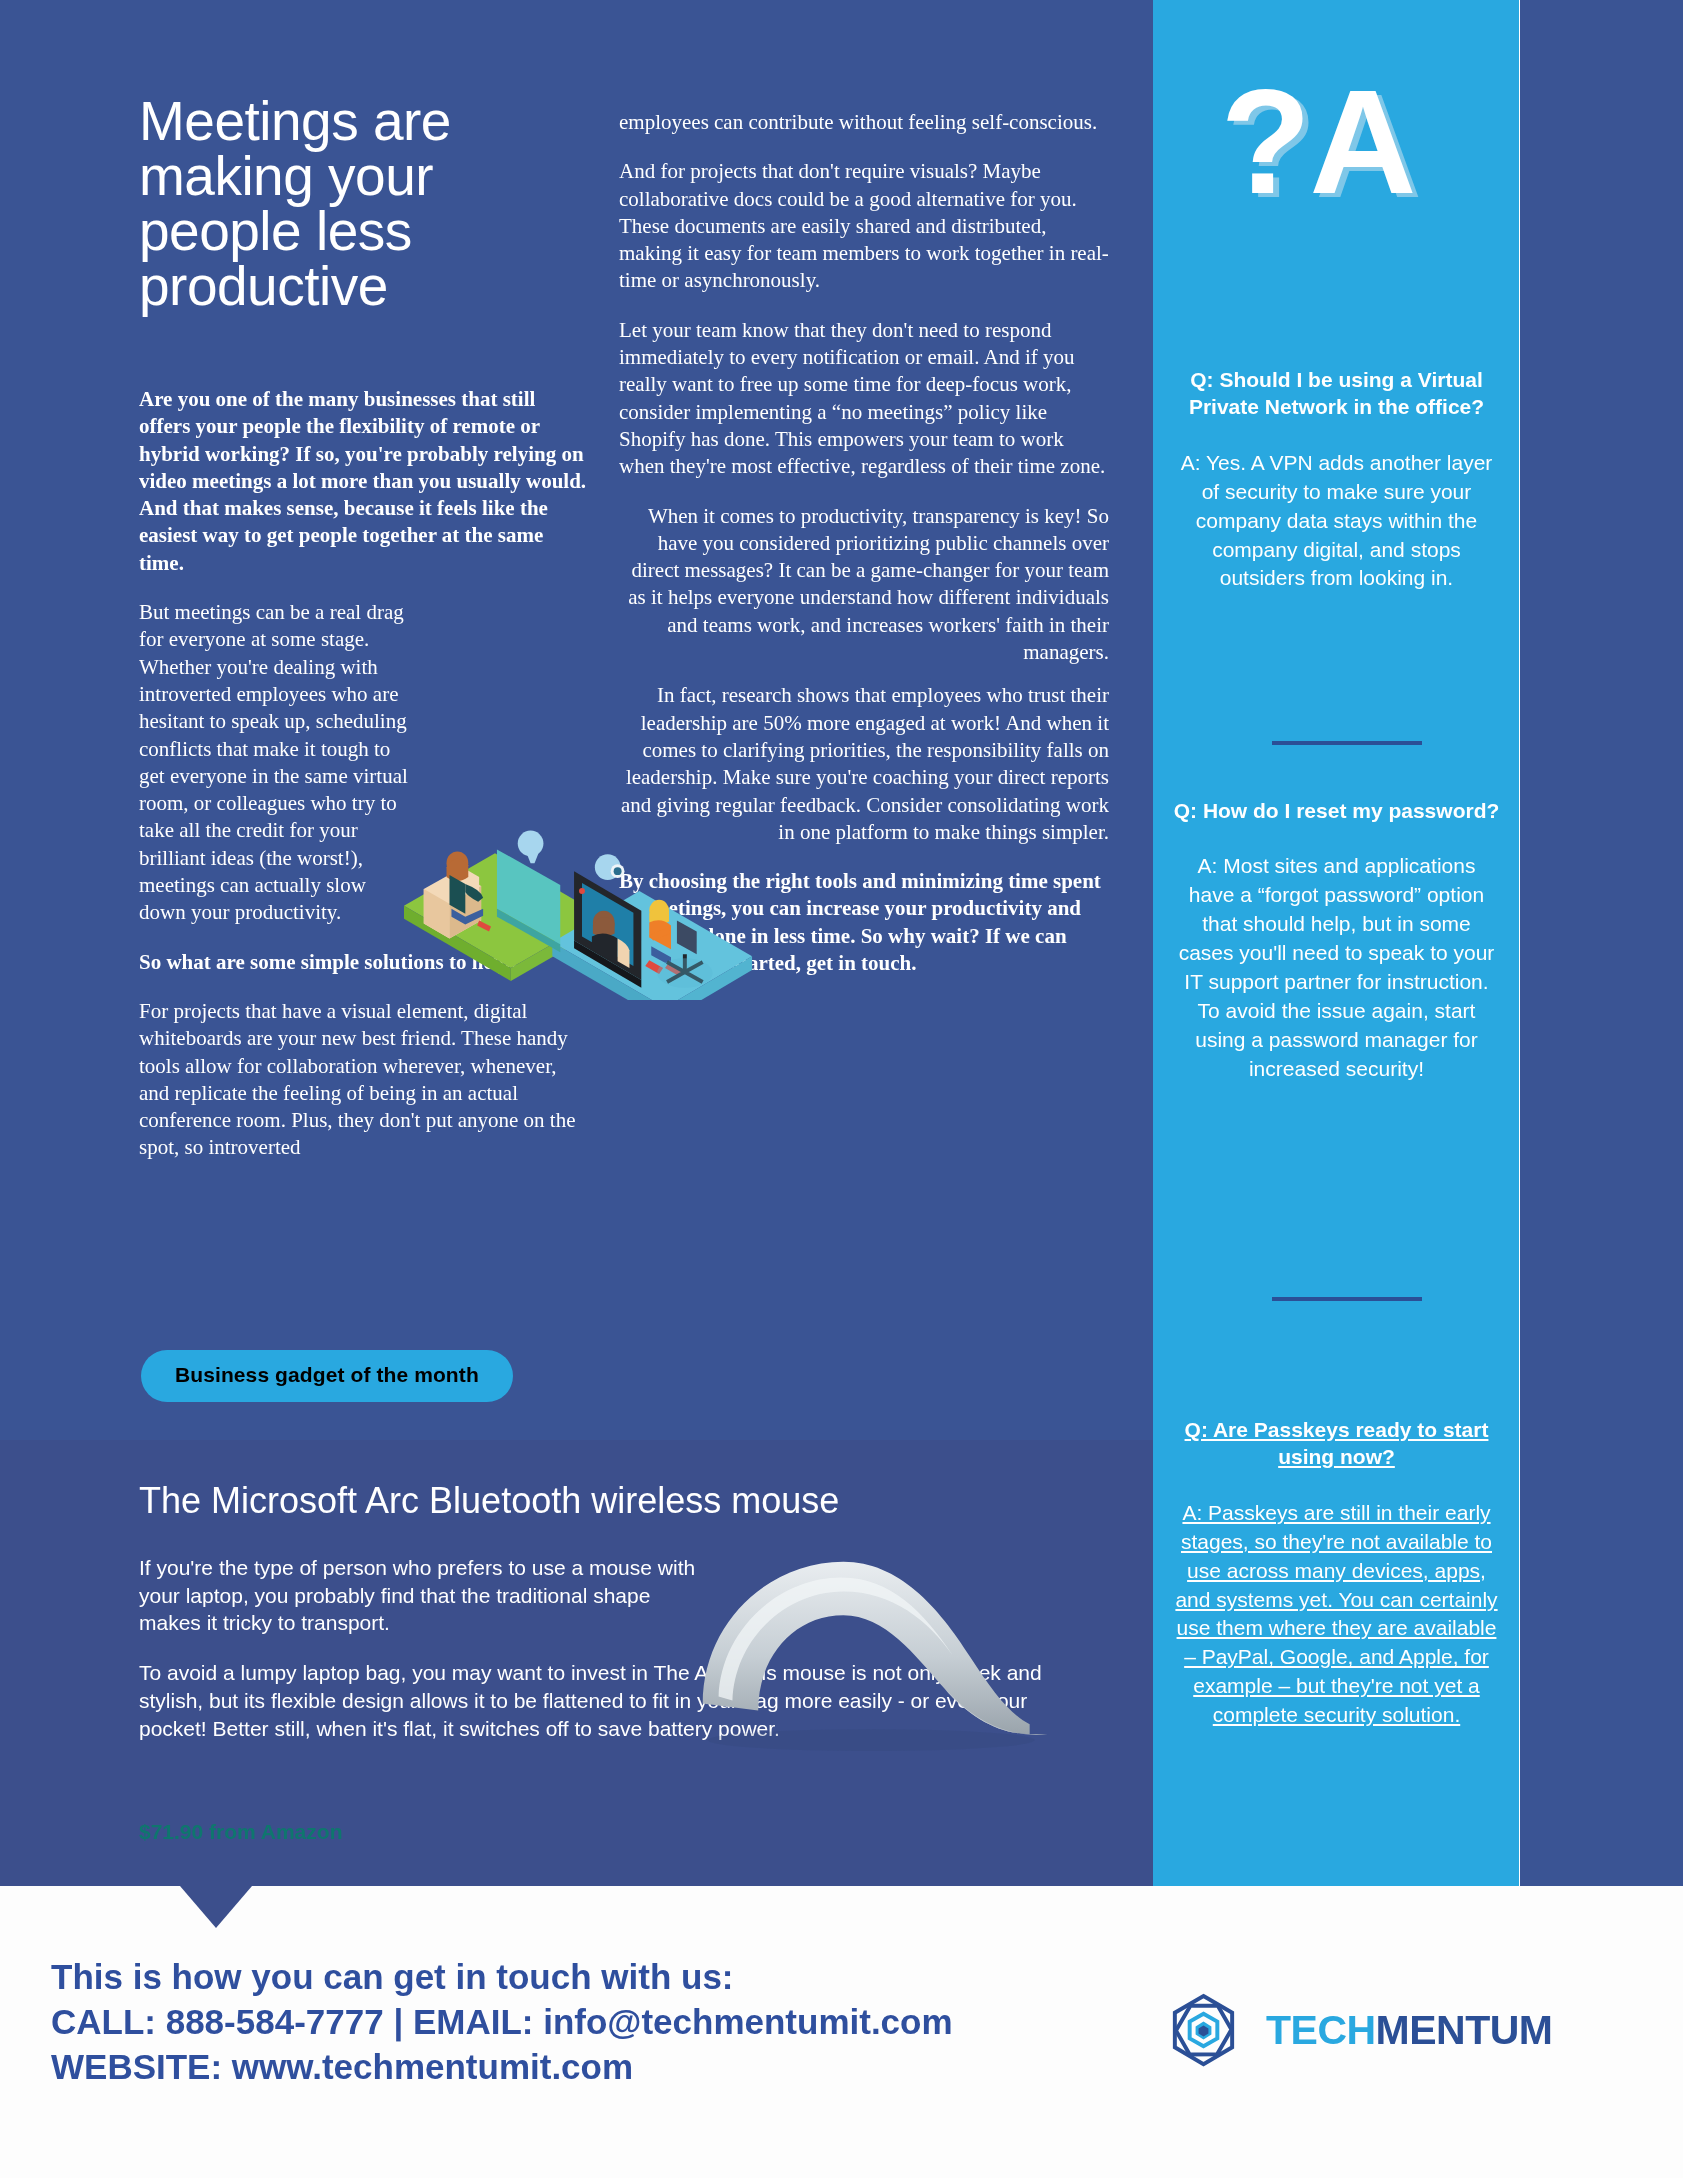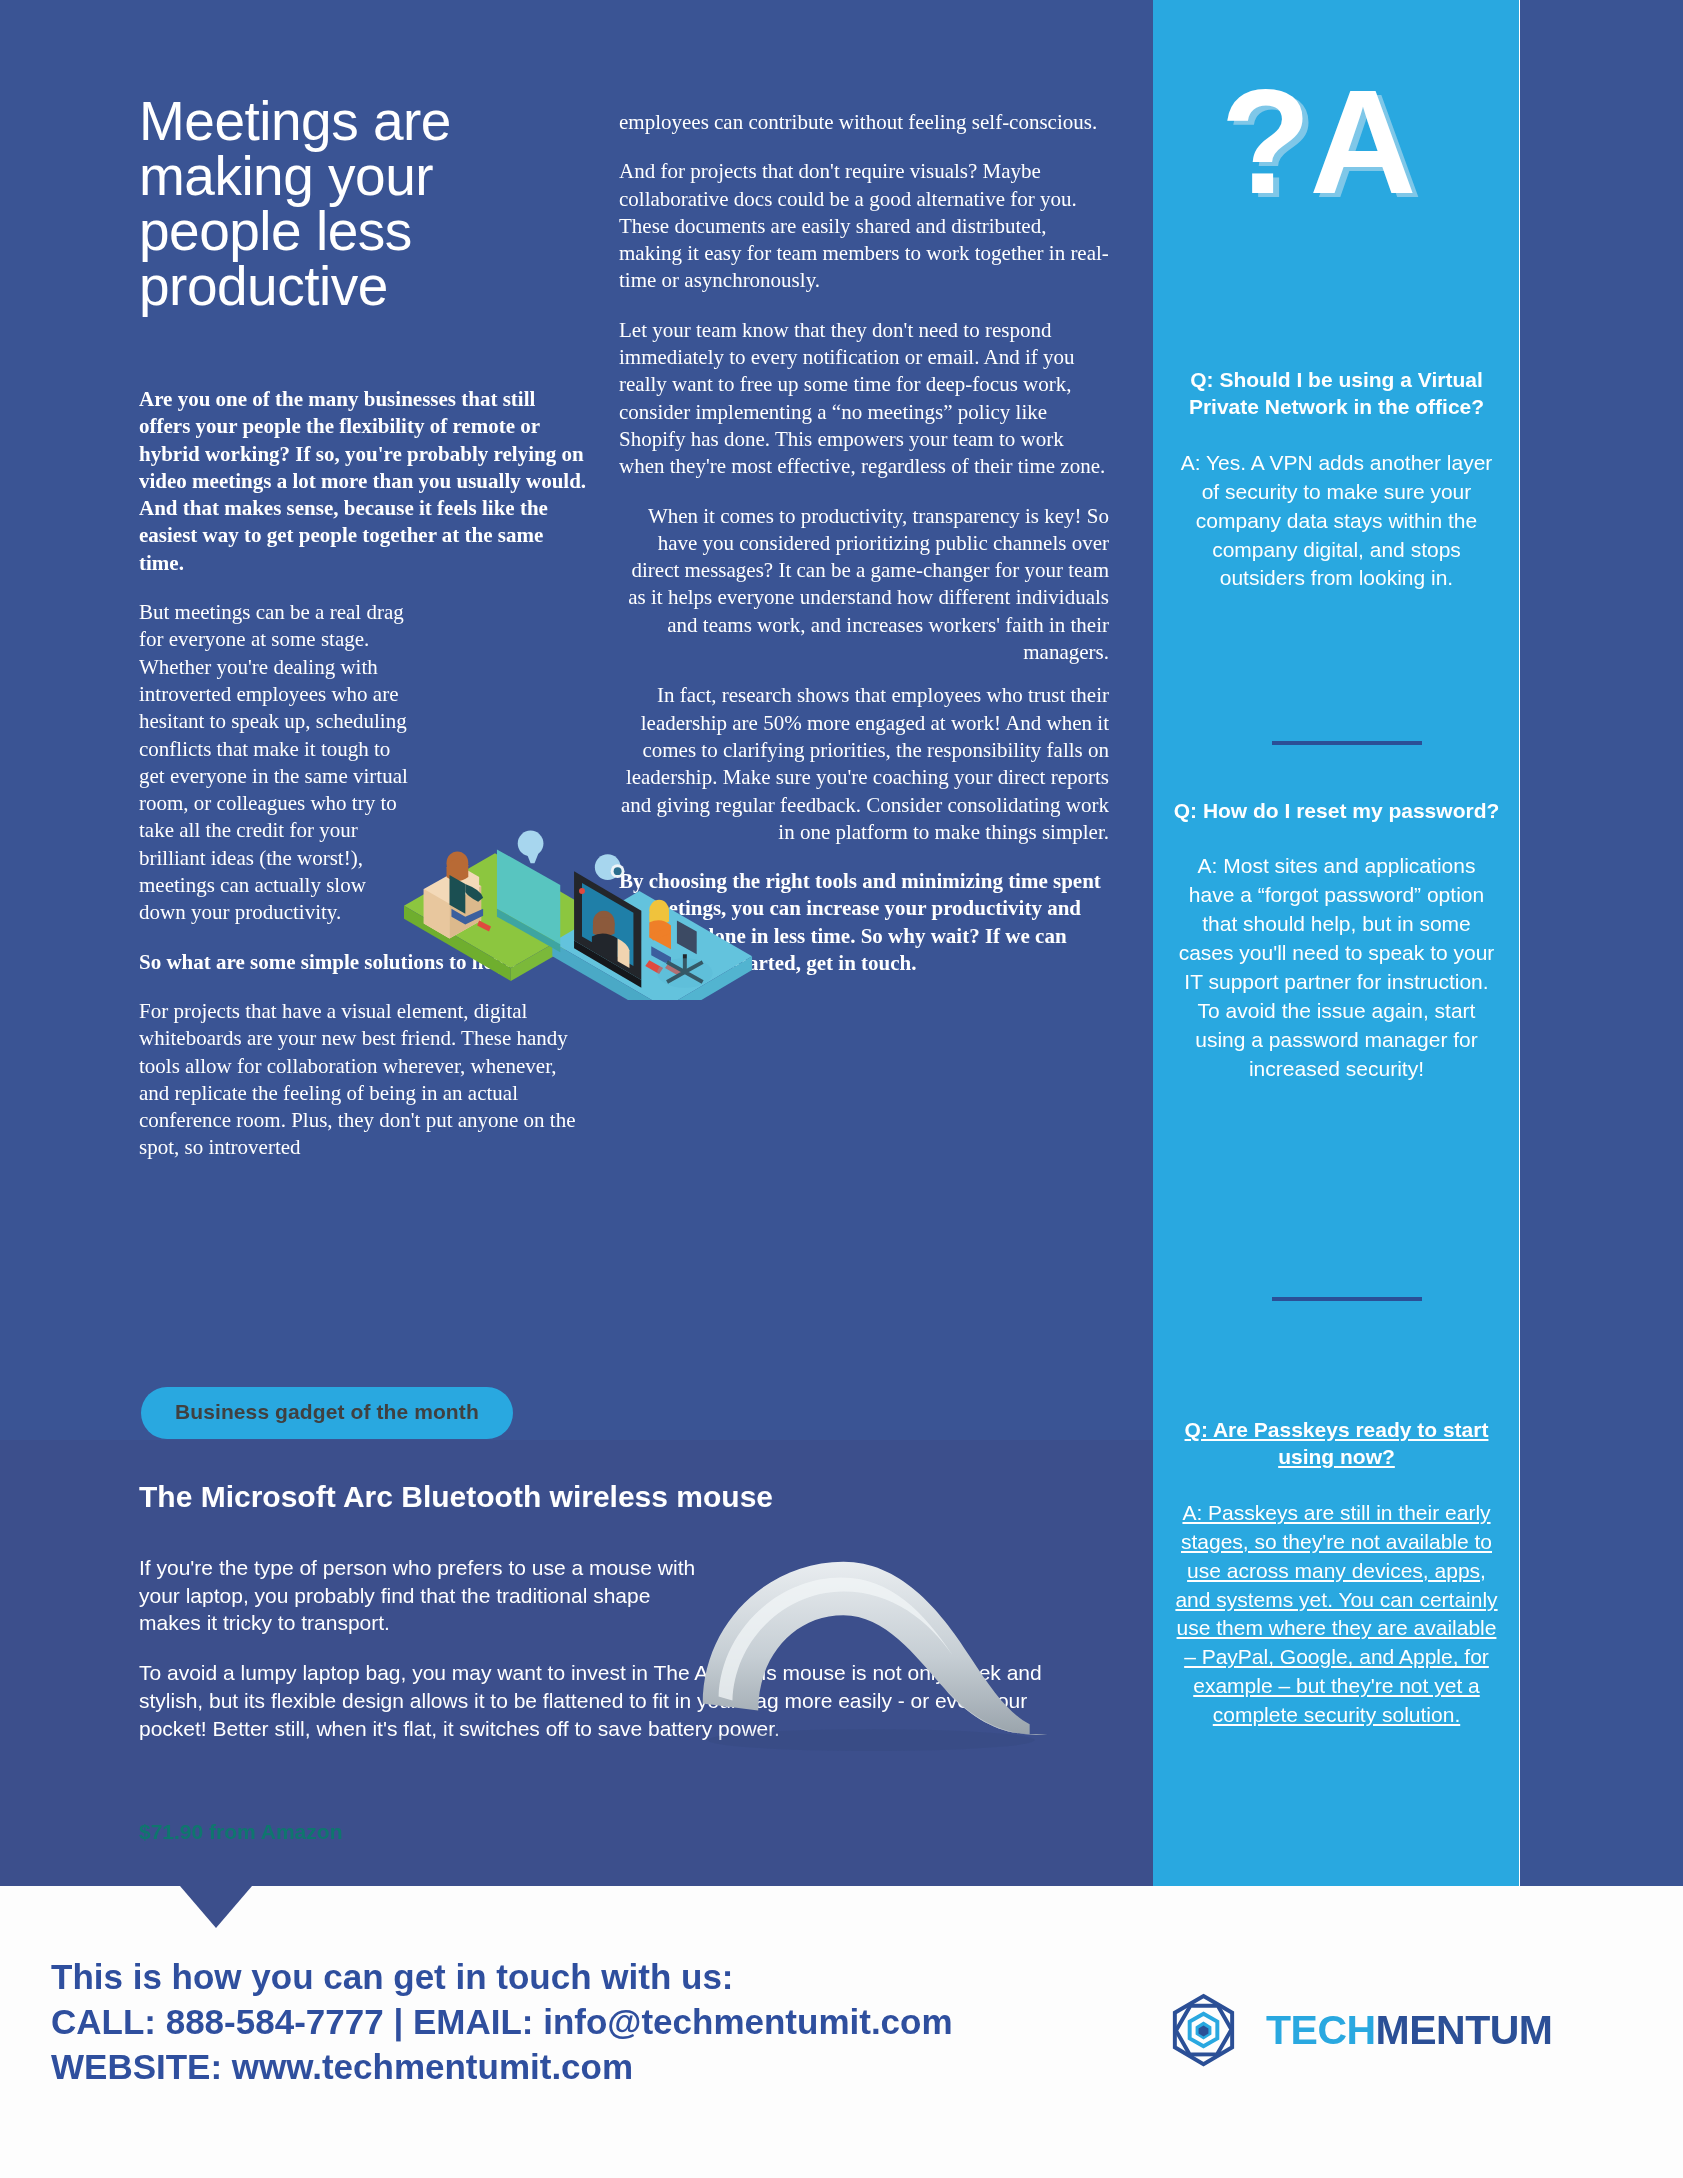--- a/index.html
+++ b/index.html
@@ -140,36 +140,36 @@
     width: 150px;
     height: 4px;
     background: #2b4f96;
   }
   .div-1 { top: 741px; }
   .div-2 { top: 1297px; }
 
   
   .badge {
     position: absolute;
-    left: 141px; top: 1387px;
+    left: 141px; top: 1350px;
     padding: 13px 34px 15px 34px;
     background: #29a8e0;
     border-radius: 30px;
-    color: #404040;
+    color: #000000;
     font-size: 21px;
     font-weight: bold;
     letter-spacing: 0.1px;
   }
   .gadget-title {
     position: absolute;
     left: 139px; top: 1480px;
     width: 950px;
     color: #ffffff;
-    font-size: 30px;
-    font-weight: bold;
+    font-size: 36px;
+    font-weight: normal;
   }
   .gadget-body {
     position: absolute;
     left: 139px; top: 1554px;
     width: 950px;
     color: #ffffff;
   }
   .gadget-body p {
     font-size: 21px;
     line-height: 1.32;

